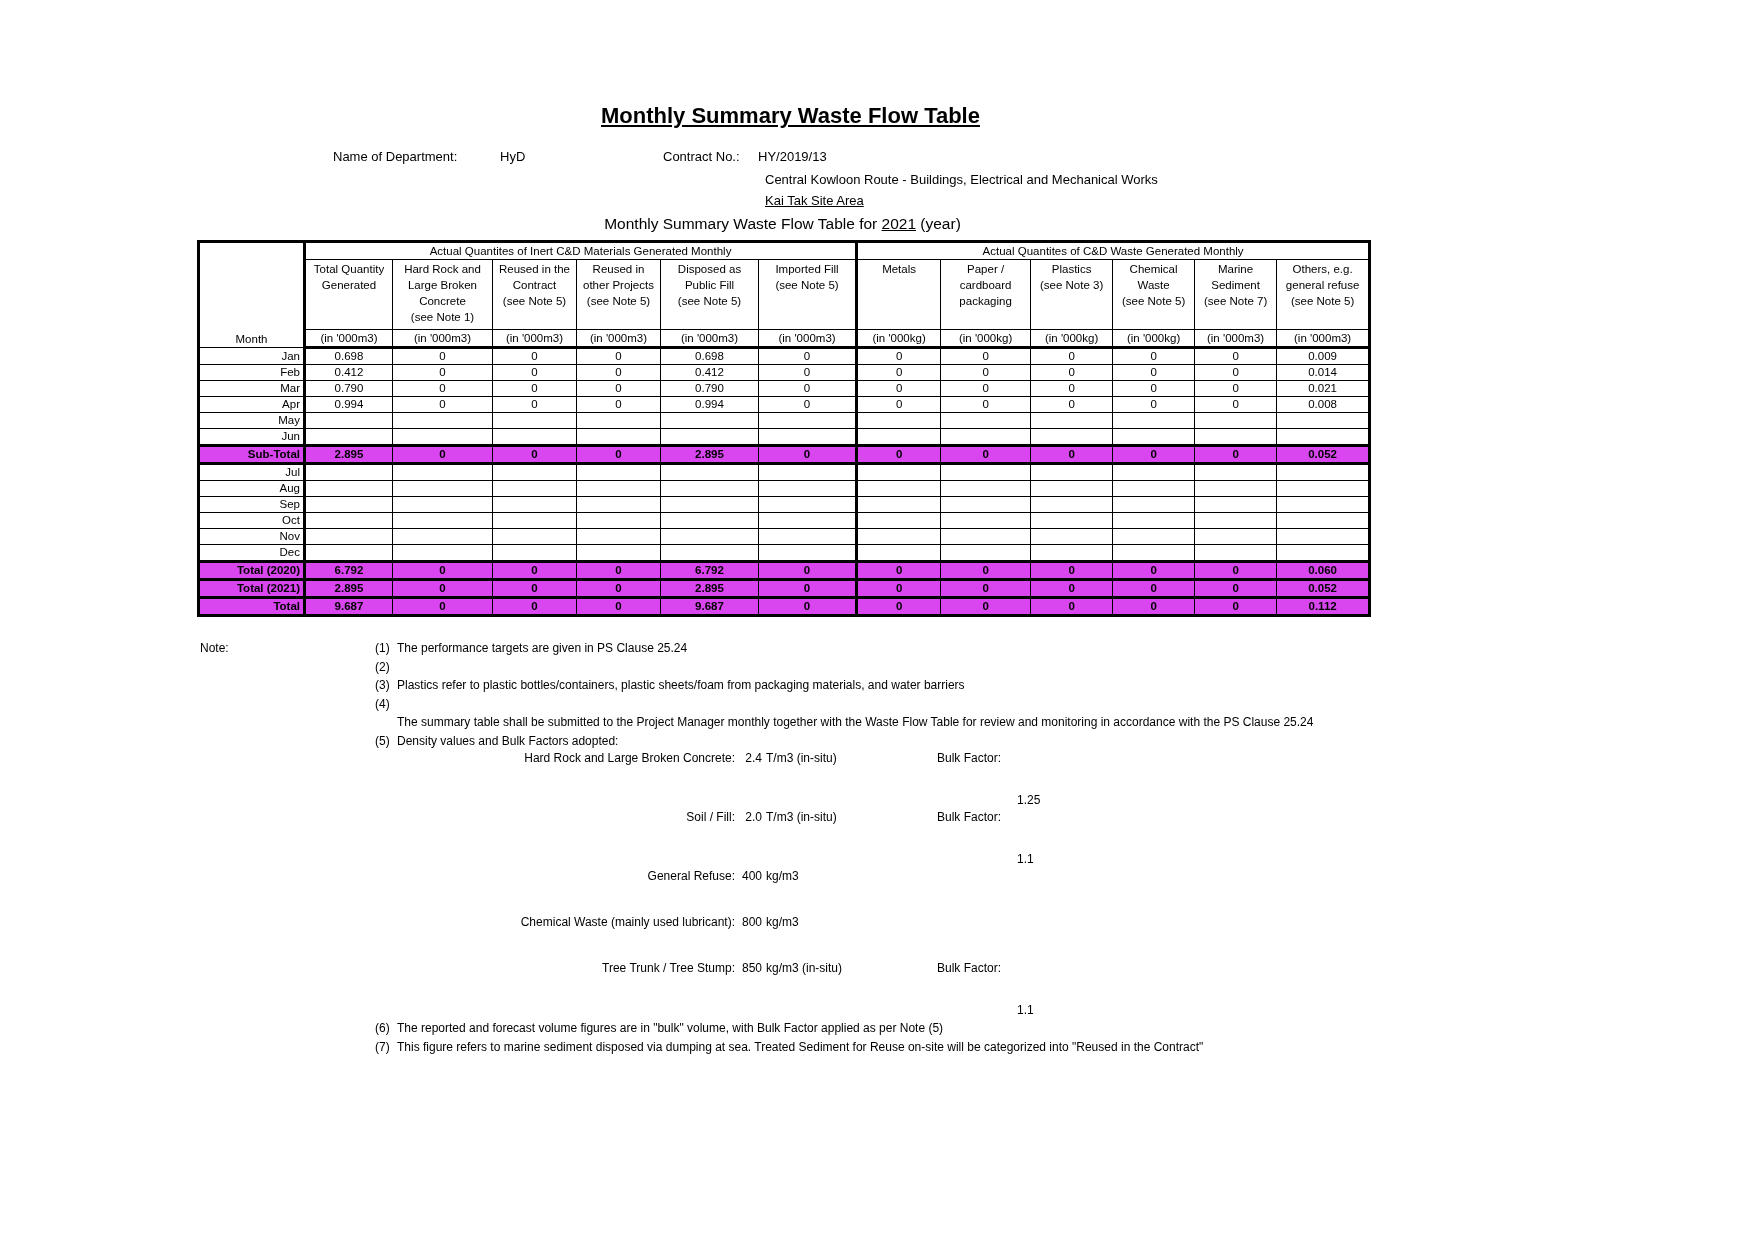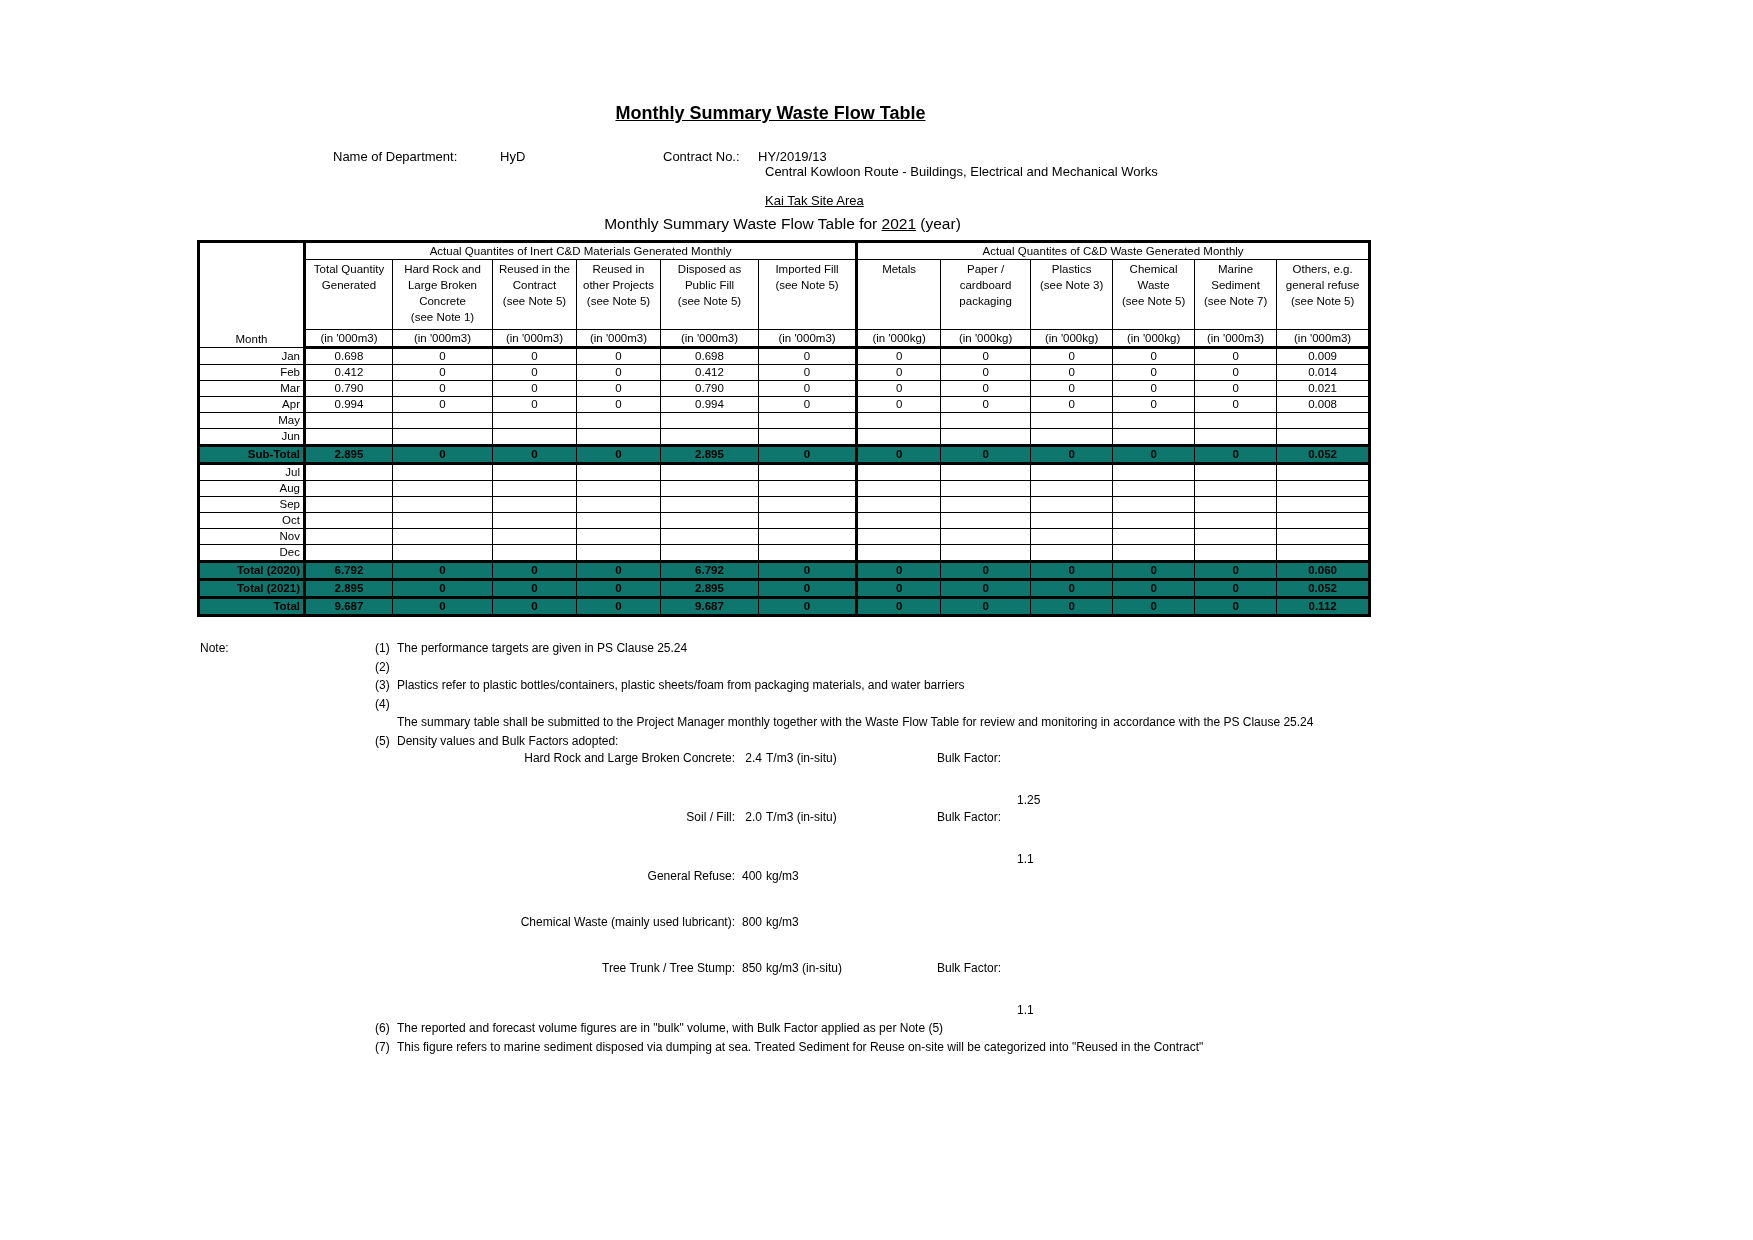--- a/index.html
+++ b/index.html
@@ -7,32 +7,32 @@
     position: relative;
     width: 1753px;
     height: 1240px;
     background: #ffffff;
     font-family: "Liberation Sans", sans-serif;
     color: #000;
     overflow: hidden;
   }
   .doc-title {
     position: absolute;
-    left: 185px; top: 103px; width: 1171px;
+    left: 205px; top: 103px; width: 1171px;
     text-align: center;
-    font-size: 18px; font-weight: bold;
+    font-size: 22px; font-weight: bold;
     text-decoration: underline;
     margin: 0;
   }
   .info-item { position: absolute; font-size: 13px; white-space: nowrap; }
   .dept-label     { left: 333px; top: 149px; }
   .dept-value     { left: 500px; top: 149px; }
   .contract-label { left: 663px; top: 149px; }
   .contract-value { left: 758px; top: 149px; }
-  .contract-desc  { left: 765px; top: 164px; }
+  .contract-desc  { left: 765px; top: 172px; }
   .site-area      { left: 765px; top: 193px; text-decoration: underline; }
   .subtitle {
     position: absolute; left: 197px; top: 215px; width: 1171px;
     text-align: center; font-size: 15.5px; white-space: nowrap;
   }
   .subtitle .year { text-decoration: underline; }
 
   table.waste {
     position: absolute; left: 197px; top: 240px;
     width: 1171px;
@@ -60,21 +60,21 @@
     vertical-align: top;
     text-align: center;
     white-space: pre-line;
     line-height: 16px;
     padding-top: 1px !important;
   }
   tr.units th { height: 16px; text-align: center; border-bottom-width: 3px; }
   tbody td { height: 15px; line-height: 15px; text-align: center; border-top-width: 2px; border-bottom-width: 2px; }
   td.row-label { text-align: right; border-right-width: 3px !important; padding-right: 3px !important; }
   tr.total-row td {
-    background: #0f766e;
+    background: #d946ef;
     font-weight: bold;
     border-top-width: 3px;
     border-bottom-width: 3px;
   }
 
   .notes { position: absolute; left: 200px; top: 641px; font-size: 12px; }
   .note-label { position: absolute; left: 0; top: 0; }
   .note-list { position: absolute; left: 175px; top: 0; width: 1160px; }
   .note-item { display: flex; line-height: 14px; margin-bottom: 4.5px; white-space: nowrap; }
   .note-num { width: 22px; flex: 0 0 22px; }

